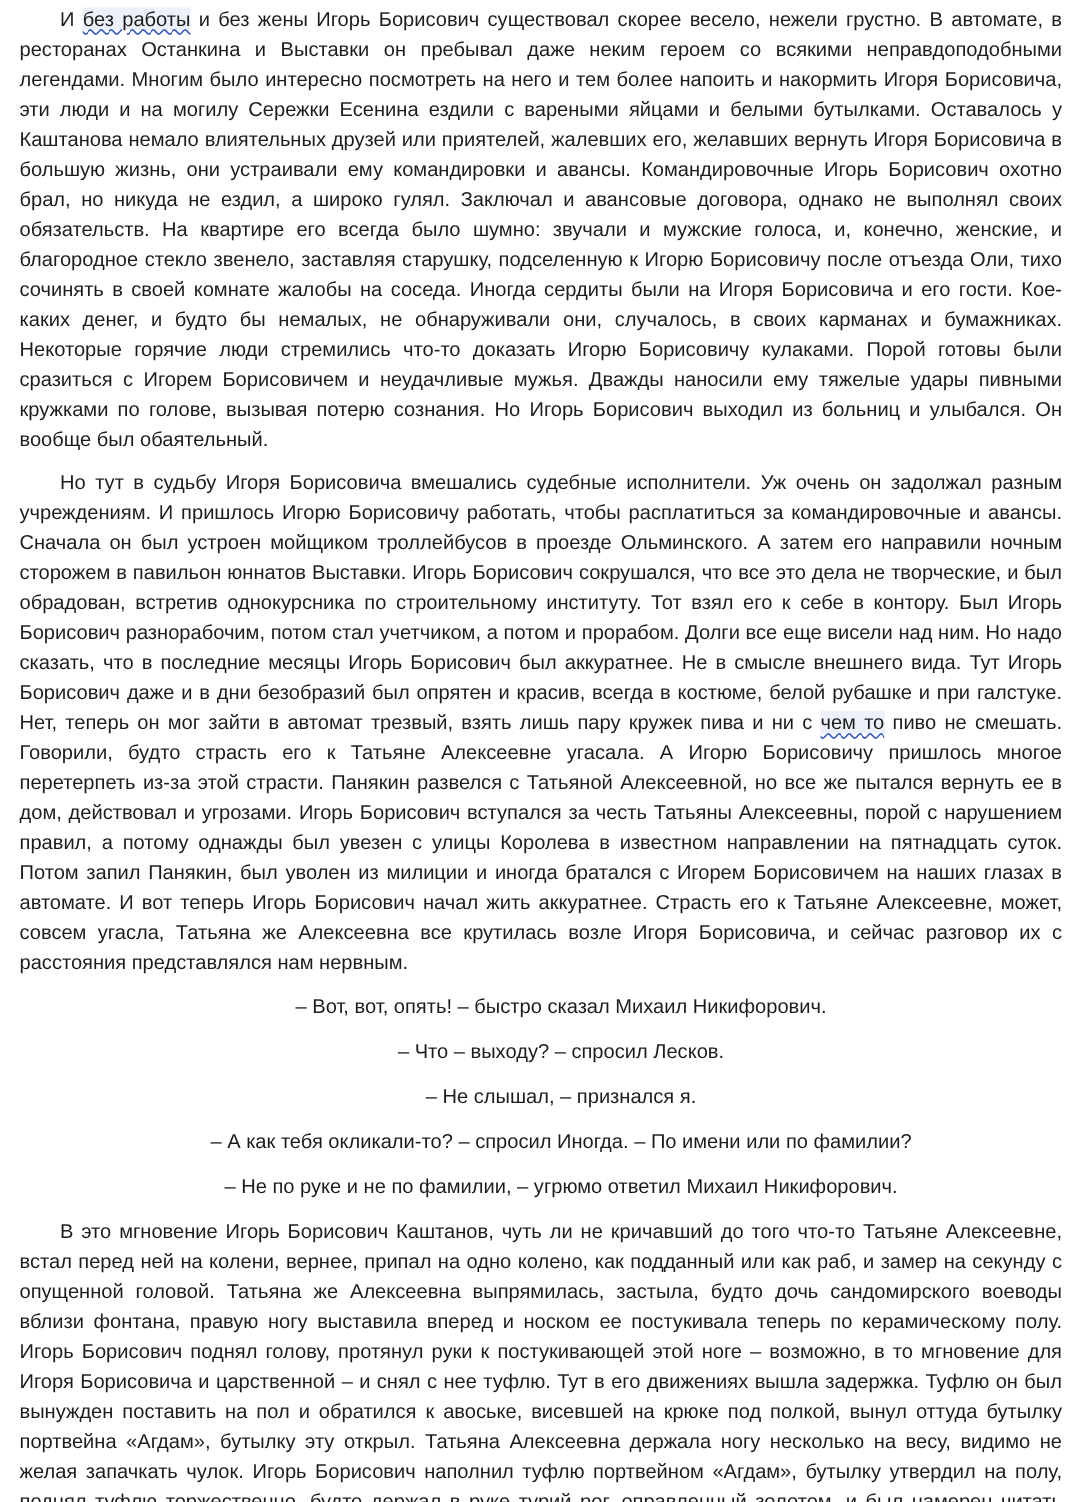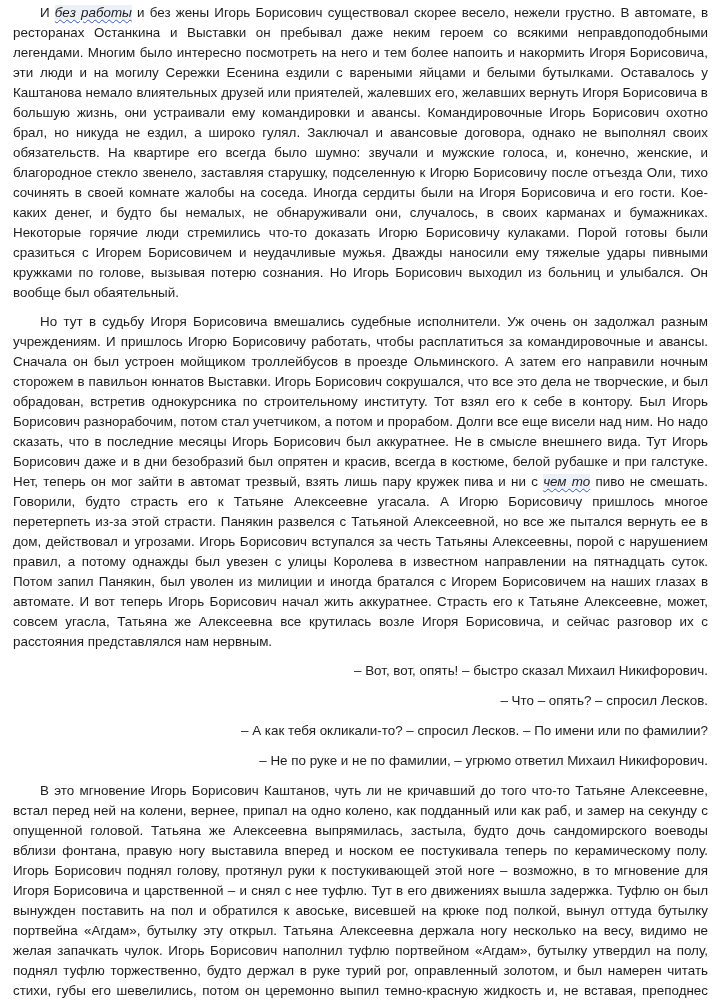--- a/index.html
+++ b/index.html
@@ -19,42 +19,42 @@
     color: #1c1c1c;
     text-align: justify;
   }
   .para {
     margin: 0 0 9px 0;
     text-indent: 27px;
   }
   .dialogue {
     margin: 0 0 10px 0;
     text-indent: 27px;
-    text-align: right;
+    text-align: center;
   }
   .err {
     background-color: rgba(63, 103, 199, 0.10);
     text-decoration-line: underline;
     text-decoration-style: wavy;
     text-decoration-color: #3558c9;
     text-decoration-thickness: 1px;
     text-underline-offset: 2px;
     cursor: pointer;
-    font-style: italic;
   }
 </style>
 </head>
 <body>
 
 <div class="page">
 
   <p class="para"><span>И </span><span class="err">без работы</span><span> и без жены Игорь Борисович существовал скорее весело, нежели грустно. В автомате, в ресторанах Останкина и Выставки он пребывал даже неким героем со всякими неправдоподобными легендами. Многим было интересно посмотреть на него и тем более напоить и накормить Игоря Борисовича, эти люди и на могилу Сережки Есенина ездили с вареными яйцами и белыми бутылками. Оставалось у Каштанова немало влиятельных друзей или приятелей, жалевших его, желавших вернуть Игоря Борисовича в большую жизнь, они устраивали ему командировки и авансы. Командировочные Игорь Борисович охотно брал, но никуда не ездил, а широко гулял. Заключал и авансовые договора, однако не выполнял своих обязательств. На квартире его всегда было шумно: звучали и мужские голоса, и, конечно, женские, и благородное стекло звенело, заставляя старушку, подселенную к Игорю Борисовичу после отъезда Оли, тихо сочинять в своей комнате жалобы на соседа. Иногда сердиты были на Игоря Борисовича и его гости. Кое-каких денег, и будто бы немалых, не обнаруживали они, случалось, в своих карманах и бумажниках. Некоторые горячие люди стремились что-то доказать Игорю Борисовичу кулаками. Порой готовы были сразиться с Игорем Борисовичем и неудачливые мужья. Дважды наносили ему тяжелые удары пивными кружками по голове, вызывая потерю сознания. Но Игорь Борисович выходил из больниц и улыбался. Он вообще был обаятельный.</span></p>
 
   <p class="para"><span>Но тут в судьбу Игоря Борисовича вмешались судебные исполнители. Уж очень он задолжал разным учреждениям. И пришлось Игорю Борисовичу работать, чтобы расплатиться за командировочные и авансы. Сначала он был устроен мойщиком троллейбусов в проезде Ольминского. А затем его направили ночным сторожем в павильон юннатов Выставки. Игорь Борисович сокрушался, что все это дела не творческие, и был обрадован, встретив однокурсника по строительному институту. Тот взял его к себе в контору. Был Игорь Борисович разнорабочим, потом стал учетчиком, а потом и прорабом. Долги все еще висели над ним. Но надо сказать, что в последние месяцы Игорь Борисович был аккуратнее. Не в смысле внешнего вида. Тут Игорь Борисович даже и в дни безобразий был опрятен и красив, всегда в костюме, белой рубашке и при галстуке. Нет, теперь он мог зайти в автомат трезвый, взять лишь пару кружек пива и ни с </span><span class="err">чем то</span><span> пиво не смешать. Говорили, будто страсть его к Татьяне Алексеевне угасала. А Игорю Борисовичу пришлось многое перетерпеть из-за этой страсти. Панякин развелся с Татьяной Алексеевной, но все же пытался вернуть ее в дом, действовал и угрозами. Игорь Борисович вступался за честь Татьяны Алексеевны, порой с нарушением правил, а потому однажды был увезен с улицы Королева в известном направлении на пятнадцать суток. Потом запил Панякин, был уволен из милиции и иногда братался с Игорем Борисовичем на наших глазах в автомате. И вот теперь Игорь Борисович начал жить аккуратнее. Страсть его к Татьяне Алексеевне, может, совсем угасла, Татьяна же Алексеевна все крутилась возле Игоря Борисовича, и сейчас разговор их с расстояния представлялся нам нервным.</span></p>
 
   <p class="dialogue"><span>–  Вот, вот, опять! – быстро сказал Михаил Никифорович.</span></p>
-  <p class="dialogue"><span>–  Что – опять? – спросил Лесков.</span></p>
-  <p class="dialogue"><span>–  А как тебя окликали-то? – спросил Лесков. – По имени или по фамилии?</span></p>
+  <p class="dialogue"><span>–  Что – выходу? – спросил Лесков.</span></p>
+  <p class="dialogue"><span>–  Не слышал, – признался я.</span></p>
+  <p class="dialogue"><span>–  А как тебя окликали-то? – спросил Иногда. – По имени или по фамилии?</span></p>
   <p class="dialogue"><span>–  Не по руке и не по фамилии, – угрюмо ответил Михаил Никифорович.</span></p>
 
   <p class="para"><span>В это мгновение Игорь Борисович Каштанов, чуть ли не кричавший до того что-то Татьяне Алексеевне, встал перед ней на колени, вернее, припал на одно колено, как подданный или как раб, и замер на секунду с опущенной головой. Татьяна же Алексеевна выпрямилась, застыла, будто дочь сандомирского воеводы вблизи фонтана, правую ногу выставила вперед и носком ее постукивала теперь по керамическому полу. Игорь Борисович поднял голову, протянул руки к постукивающей этой ноге – возможно, в то мгновение для Игоря Борисовича и царственной – и снял с нее туфлю. Тут в его движениях вышла задержка. Туфлю он был вынужден поставить на пол и обратился к авоське, висевшей на крюке под полкой, вынул оттуда бутылку портвейна «Агдам», бутылку эту открыл. Татьяна Алексеевна держала ногу несколько на весу, видимо не желая запачкать чулок. Игорь Борисович наполнил туфлю портвейном «Агдам», бутылку утвердил на полу, поднял туфлю торжественно, будто держал в руке турий рог, оправленный золотом, и был намерен читать стихи, губы его шевелились, потом он церемонно выпил темно-красную жидкость и, не вставая, преподнес туфлю Татьяне Алексеевне. Татьяна Алексеевна туфлю приняла. Рассмеялась зловеще и с силой с размаху туфлей ударила Игоря Борисовича по щеке. Громко заявила: «Так будет всегда!» – надела туфлю и победительницей отправилась к выходу. Игорь Борисович вскочил, побежал на улицу за Татьяной Алексеевной.</span></p>
 
 </div>
 
 </body></html>

